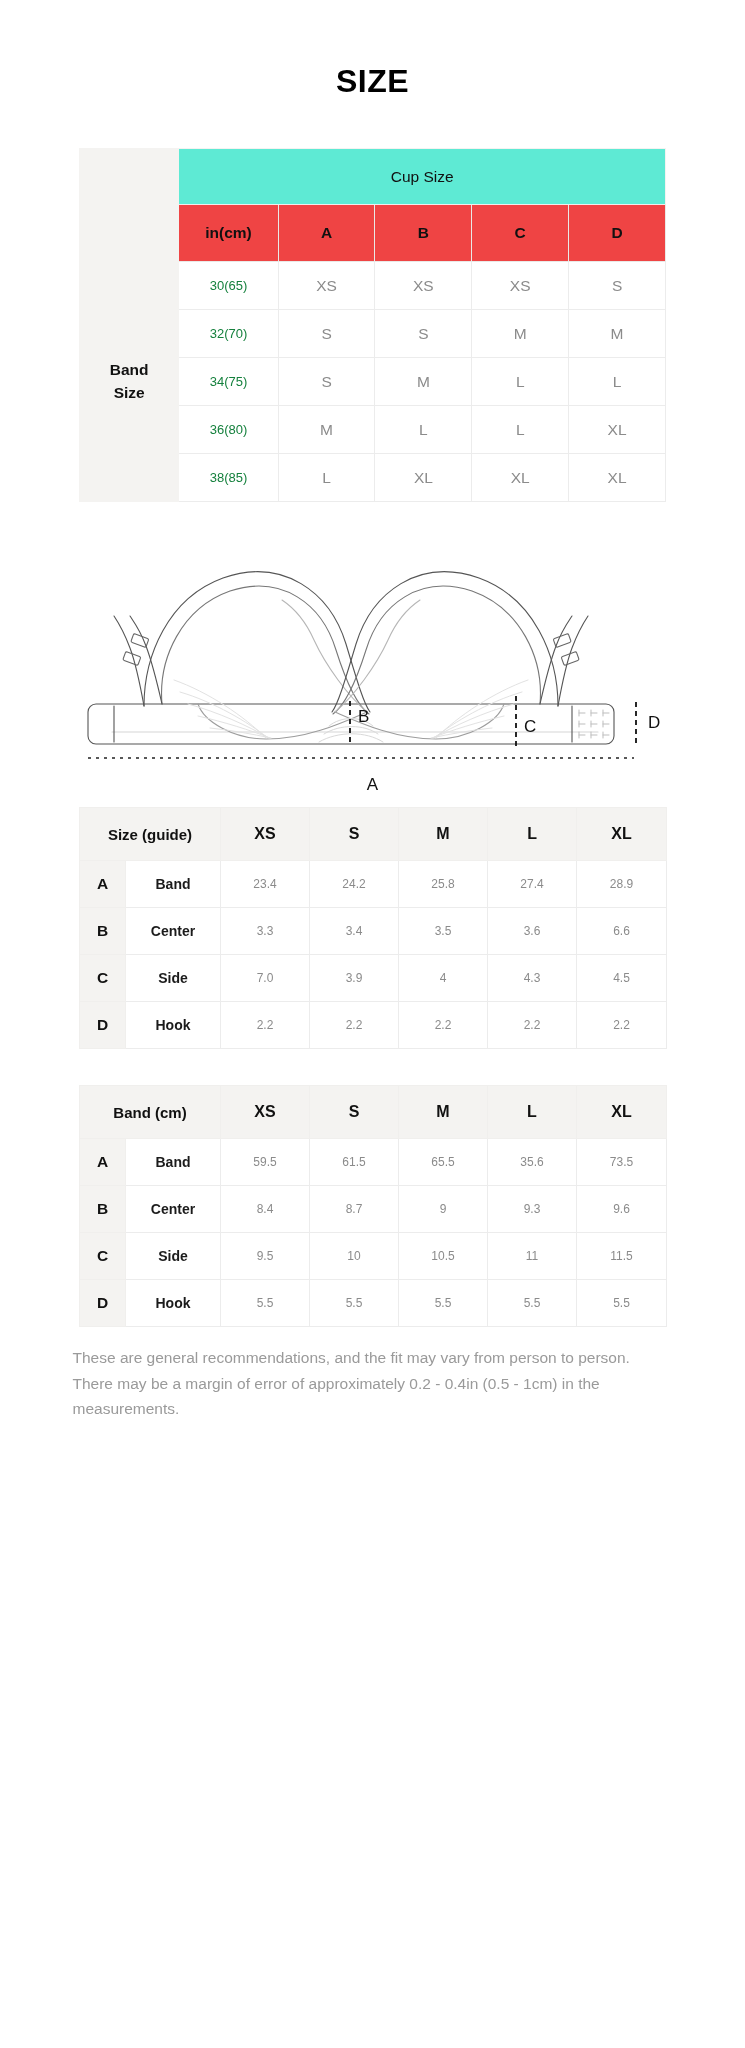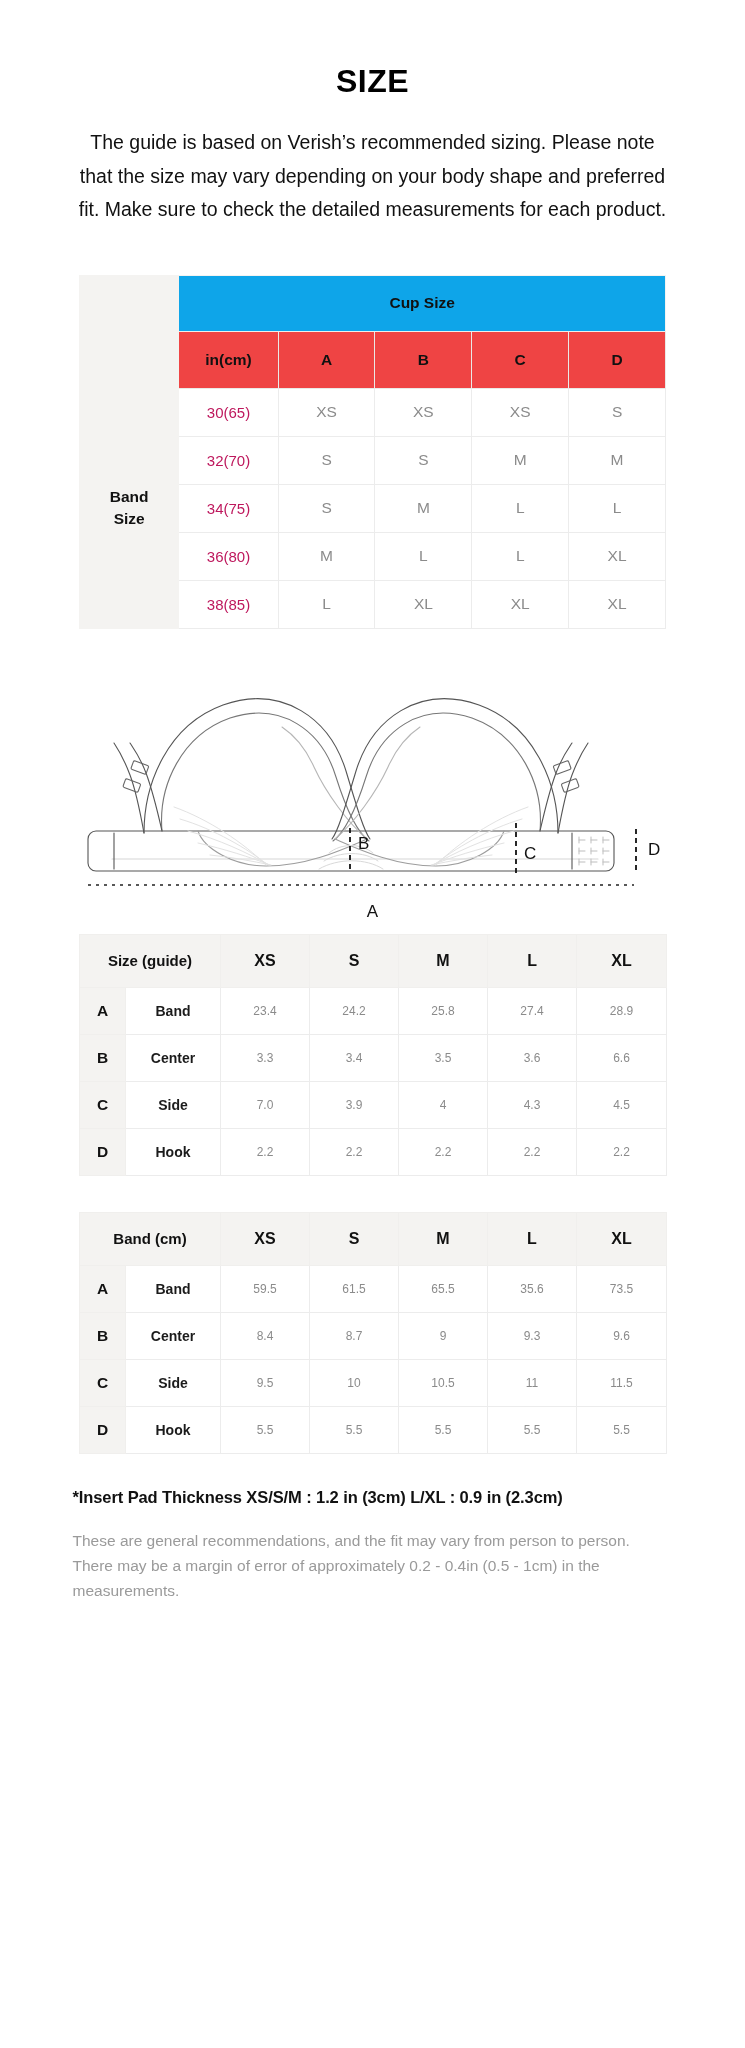--- a/index.html
+++ b/index.html
@@ -57,23 +57,23 @@
     font-weight: 400;
   }
 
   
   .t1-wrap {
     margin: 48px auto 0 auto;
     width: 587px;
   }
   table.t1 { width: 100%; }
   table.t1 .cuphead {
-    background: #0ea5e9;
-    font-size: 15.5px;
-    font-weight: 700;
+    background: #5eead4;
+    font-size: 15.5px;
+    font-weight: 400;
     color: #111;
     height: 56px;
     border-color: #efeeec;
     border-top-color: #f4f3f1;
     border-left-color: #f4f3f1;
     border-right-color: #f4f3f1;
     text-align: center;
   }
   table.t1 .corner {
     background: #f4f3f1;
@@ -89,22 +89,22 @@
   }
   table.t1 .bandlabel {
     background: #f4f3f1;
     font-size: 15.5px;
     font-weight: 700;
     color: #111;
     line-height: 1.45;
     border-color: #f4f3f1;
   }
   table.t1 .rowhead {
-    font-size: 15px;
-    color: #be185d;
+    font-size: 13px;
+    color: #15803d;
     height: 48px;
     margin-left: 30px;
   }
   table.t1 .cell {
     font-size: 15.5px;
     color: #8b8b8b;
     height: 48px;
   }
   table.t1 tr.first-body td { border-top-color: #eae9e7; }
 
@@ -178,21 +178,20 @@
     line-height: 1.62;
   }
 </style>
 </head>
 <body>
 
 <div class="page">
 
   <h1 class="title">SIZE</h1>
 
-  <p class="intro">The guide is based on Verish’s recommended sizing. Please note that the size may vary depending on your body shape and preferred fit. Make sure to check the detailed measurements for each product.</p>
 
   <div class="t1-wrap">
     <table class="tbl t1">
       <colgroup>
         <col style="width:79px">
         <col style="width:79px">
         <col style="width:77px">
         <col style="width:77px">
         <col style="width:77px">
         <col style="width:77px">
@@ -462,16 +461,15 @@
             <td class="num">5.5</td>
             <td class="num">5.5</td>
             <td class="num">5.5</td>
             <td class="num">5.5</td>
             <td class="num">5.5</td>
           </tr>
         </tbody>
     </table>
   </div>
 
-  <p class="note-strong">*Insert Pad Thickness XS/S/M : 1.2 in (3cm) L/XL : 0.9 in (2.3cm)</p>
   <p class="note-small">These are general recommendations, and the fit may vary from person to person. There may be a margin of error of approximately 0.2 - 0.4in (0.5 - 1cm) in the measurements.</p>
 
 </div>
 
 </body></html>

